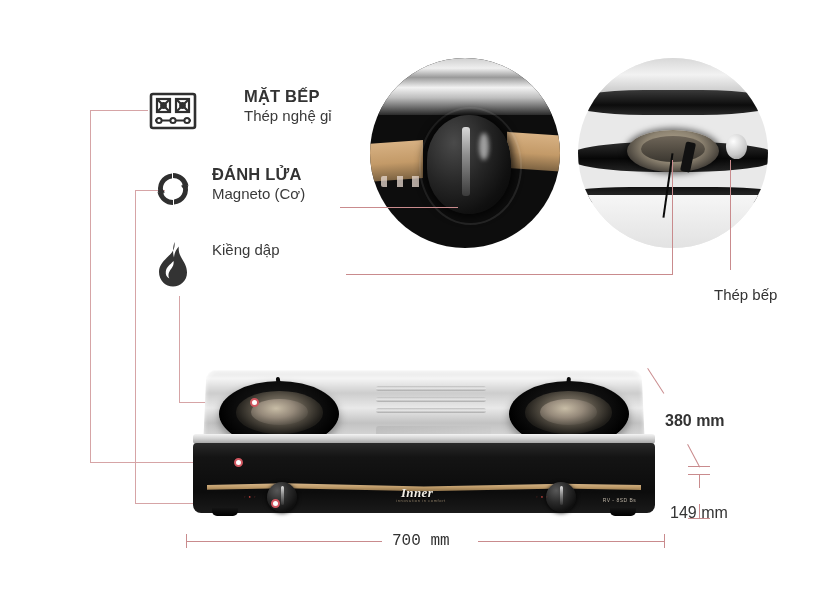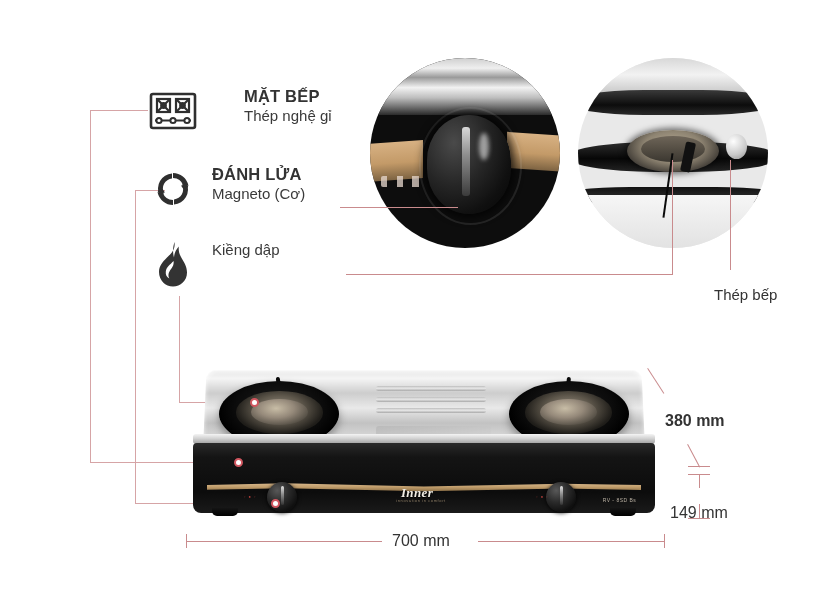--- a/index.html
+++ b/index.html
@@ -376,17 +376,17 @@
   <div class="tick" style="left:688px;top:466px;width:22px;height:1px;"></div>
 
   <div class="tick" style="left:688px;top:474px;width:22px;height:1px;"></div>
   <div class="ln ln-v ln-strong" style="left:699px;top:474px;height:14px;"></div>
   <div class="dim-label" style="left:670px;top:504px;">149 mm</div>
   <div class="ln ln-v ln-strong" style="left:699px;top:504px;height:14px;"></div>
   <div class="tick" style="left:688px;top:518px;width:22px;height:1px;"></div>
 
   <div class="tick" style="left:186px;top:534px;width:1px;height:14px;"></div>
   <div class="ln ln-h ln-strong" style="left:186px;top:541px;width:196px;"></div>
-  <div class="dim-label" style="left:392px;top:532px;">700 mm</div>
+  <div class="dim-label" style="left:392px;top:532px;font-family:Liberation Mono, monospace;">700 mm</div>
   <div class="ln ln-h ln-strong" style="left:478px;top:541px;width:186px;"></div>
   <div class="tick" style="left:664px;top:534px;width:1px;height:14px;"></div>
 
 </div>
 
 </body></html>

